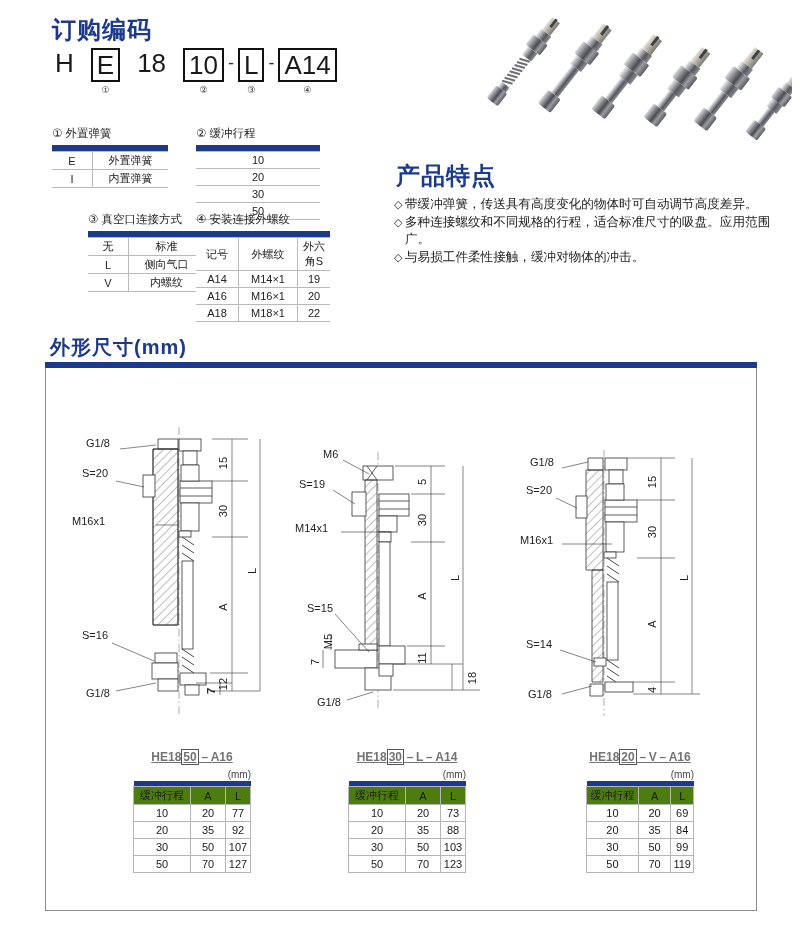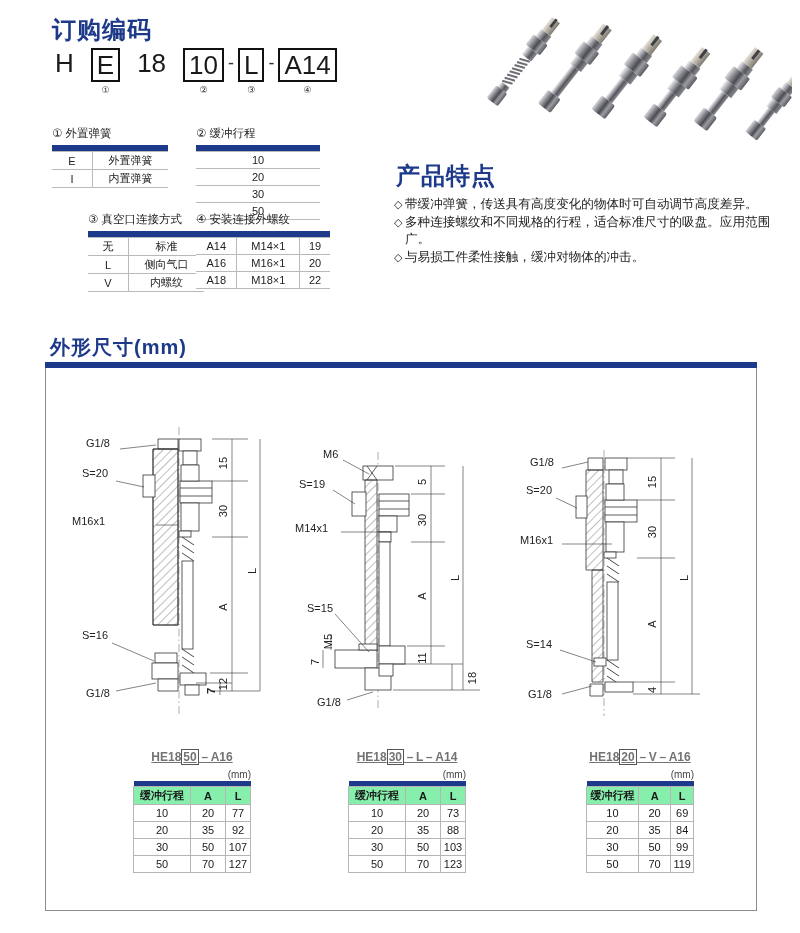--- a/index.html
+++ b/index.html
@@ -75,21 +75,21 @@
     margin-bottom:3px;white-space:nowrap;text-decoration:underline;
   }
   .spec-title .boxed{border:1px solid #555;padding:0 1px;}
   .mm-note{font-size:10px;color:#444;text-align:right;margin-bottom:1px;}
   table.st{border-collapse:collapse;font-size:11px;color:#1a1a1a;width:100%;}
   table.st thead.barhead td{background:#1d3a8a;height:5px;padding:0;border:none;}
   table.st td{
     border:1px solid #b5b5b5;text-align:center;padding:1px 2px;height:14px;
     background:#fff;
   }
-  table.st tr.hdr td{font-weight:bold;background:#86efac;}
+  table.st tr.hdr td{font-weight:normal;background:#4d7c0f;}
 </style>
 </head>
 <body>
 
 <div class="abs h-blue" id="order-title">订购编码</div>
 
 <div class="abs" id="order-code">
   <div class="code-row">
     <div class="code-cell">
       <span class="code-ch">H</span>
@@ -197,20 +197,25 @@
 <div class="legend-blk" style="left:196px;top:212px;">
   <div class="legend-cap">④ 安装连接外螺纹</div>
   <table class="lt" style="width:134px;">
     <thead>
         <tr>
           <td colspan="3"></td>
         </tr>
       </thead>
     <tbody>
       <tr>
+        <td class="vline" style="width:34px;">记号</td>
+        <td class="vline" style="width:50px;">外螺纹</td>
+        <td>外六角S</td>
+      </tr>
+      <tr>
         <td class="vline">A14</td>
         <td class="vline">M14×1</td>
         <td>19</td>
       </tr>
       <tr>
         <td class="vline">A16</td>
         <td class="vline">M16×1</td>
         <td>20</td>
       </tr>
       <tr>

